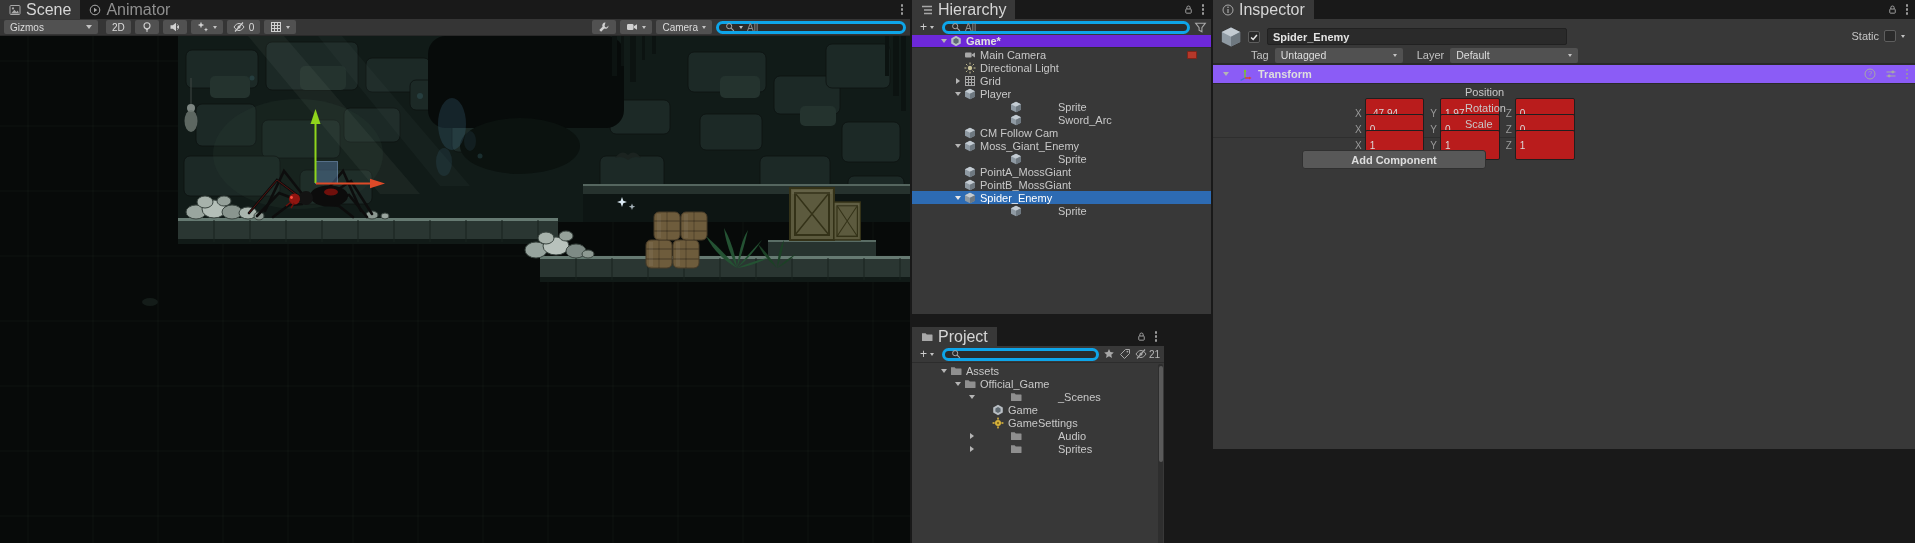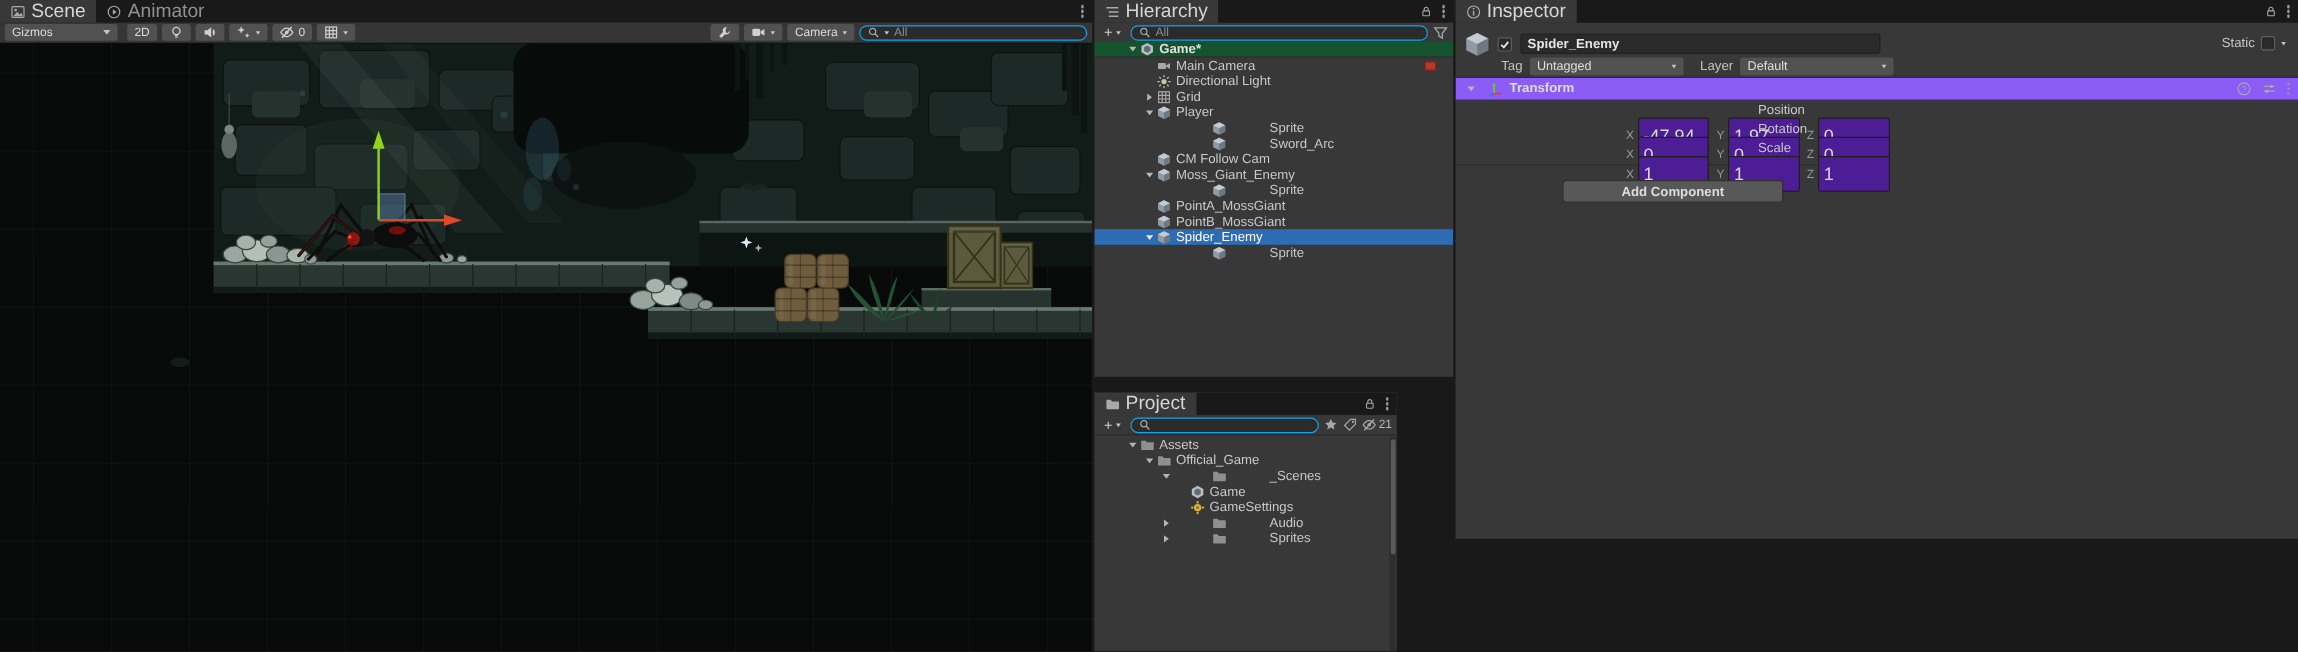--- a/index.html
+++ b/index.html
@@ -13,31 +13,31 @@
   .strip-right{margin-left:auto;display:flex;align-items:center;gap:8px;padding-right:7px;color:#9a9a9a;}
   .kebab{display:inline-flex;flex-direction:column;gap:1.5px;}
   .kebab i{width:2.5px;height:2.5px;border-radius:50%;background:#9a9a9a;}
   .ic{width:12px;height:12px;display:inline-block;flex:none;color:#a8a8a8;}
   .ic svg{width:100%;height:100%;display:block;}
   
   .toolbar{position:absolute;left:0;top:19px;right:0;height:17px;background:#353535;border-bottom:1px solid #292929;display:flex;align-items:center;gap:4px;padding:0 4px;}
   .tbtn{height:14px;background:#515151;border-radius:2px;display:flex;align-items:center;gap:4px;padding:0 6px;color:#dcdcdc;font-size:10px;white-space:nowrap;}
   .caret{width:0;height:0;border-left:3px solid transparent;border-right:3px solid transparent;border-top:4px solid #c2c2c2;flex:none;}
   .caret.sm{border-left-width:2.5px;border-right-width:2.5px;border-top-width:3.5px;}
-  .searchfield{height:13px;background:#2b2b2b;border:1px solid #0ea5e9;border-radius:8px;display:flex;align-items:center;gap:4px;padding:0 6px;color:#8f8f8f;font-size:10px;}
+  .searchfield{height:13px;background:#2b2b2b;border:3px solid #0ea5e9;border-radius:8px;display:flex;align-items:center;gap:4px;padding:0 6px;color:#8f8f8f;font-size:10px;}
   .flatbtn{display:flex;align-items:center;gap:3px;color:#cfcfcf;font-size:12px;padding:0 4px;}
   
   .rows{position:absolute;left:0;right:0;top:35px;}
   .row{height:13px;display:flex;align-items:center;color:#c8c8c8;position:relative;white-space:nowrap;}
   .row .ic{width:12px;height:12px;margin-right:4px;}
   .lv0{padding-left:26px;}.lv1{padding-left:40px;}.lv2{padding-left:54px;gap:32px;}.lv3{padding-left:68px;}
   .fold{width:12px;height:12px;flex:none;display:flex;align-items:center;justify-content:center;}
   .tri-d{width:0;height:0;border-left:3.5px solid transparent;border-right:3.5px solid transparent;border-top:4.5px solid #b5b5b5;}
   .tri-r{width:0;height:0;border-top:3.5px solid transparent;border-bottom:3.5px solid transparent;border-left:4.5px solid #b5b5b5;}
-  .row.sceneheader{background:#14532d;border-bottom:1px solid #2e2e2e;color:#e0e0e0;font-weight:bold;}
+  .row.sceneheader{background:#6d28d9;border-bottom:1px solid #2e2e2e;color:#e0e0e0;font-weight:bold;}
   .row.selected{background:#2d6bb3;color:#ffffff;}
   .row.selected .tri-d{border-top-color:#e8e8e8;}
   .badge-red{position:absolute;right:14px;top:2.5px;width:10px;height:8px;background:#b5382a;border:1px solid #7e2419;border-radius:1px;}
   
   .go-header{position:absolute;left:0;right:0;top:19px;height:45px;border-bottom:1px solid #292929;}
   .go-cube{position:absolute;left:7px;top:7px;width:22px;height:22px;color:#a8a8a8;}
   .go-cube svg{width:100%;height:100%;}
   .cb{width:12px;height:12px;background:#2a2a2a;border:1px solid #5e5e5e;border-radius:2px;display:flex;align-items:center;justify-content:center;flex:none;}
   .go-check{position:absolute;left:35px;top:12px;}
   .tfield{background:#2a2a2a;border:1px solid #212121;border-radius:2px;display:flex;align-items:center;padding:0 5px;color:#e4e4e4;}
@@ -47,21 +47,21 @@
   .dd{height:15px;background:#515151;border-radius:2px;display:flex;align-items:center;justify-content:space-between;gap:6px;padding:0 6px;color:#dedede;font-size:10.5px;}
   .comp-header{position:absolute;left:0;right:0;top:64px;height:20px;background:#8b5cf6;border-top:1px solid #2a2a2a;border-bottom:1px solid #2a2a2a;display:flex;align-items:center;gap:6px;padding:0 7px;}
   .comp-title{font-weight:bold;color:#dedede;}
   .comp-right{margin-left:auto;display:flex;align-items:center;gap:9px;color:#b2b2b2;}
   .comp-body{position:absolute;left:0;top:86px;width:362px;border-bottom:1px solid #2e2e2e;padding-bottom:3px;}
   .trow{height:16px;display:flex;align-items:flex-end;flex-direction:column;}
   .tlabel{width:126px;padding-left:16px;flex:none;color:#c8c8c8;}
   .fields{display:flex;gap:6px;width:220px;}
   .axis{display:flex;align-items:center;gap:3px;flex:1;min-width:0;}
   .axletter{color:#9a9a9a;font-size:10px;flex:none;}
-  .numfield{flex:1;height:14px;background:#4c1d95;border:1px solid #1f1f1f;border-radius:2px;padding:14px 4px;display:flex;align-items:center;color:#dadada;font-size:15px;overflow:hidden;}
+  .numfield{flex:1;height:14px;background:#b91c1c;border:1px solid #1f1f1f;border-radius:2px;padding:14px 4px;display:flex;align-items:center;color:#dadada;font-size:10px;overflow:hidden;}
   .addcomp-wrap{position:absolute;left:0;top:150px;width:362px;display:flex;justify-content:center;}
   .addcomp{width:184px;height:19px;background:#585858;border:1px solid #303030;border-radius:3px;display:flex;align-items:center;justify-content:center;color:#dddddd;font-weight:bold;}
   
   #scene-viewport{position:absolute;left:0;top:36px;width:910px;height:507px;background:#070a09;}
   
   .scrollbar{position:absolute;right:1px;top:37px;width:5px;height:190px;background:#2e2e2e;border-radius:2px;}
   .scrollthumb{position:absolute;left:.5px;top:2px;width:4px;height:96px;background:#5a5a5a;border-radius:2px;}
   .count-badge{display:flex;align-items:center;gap:2px;color:#b8b8b8;font-size:10px;}
 </style>
 </head>

